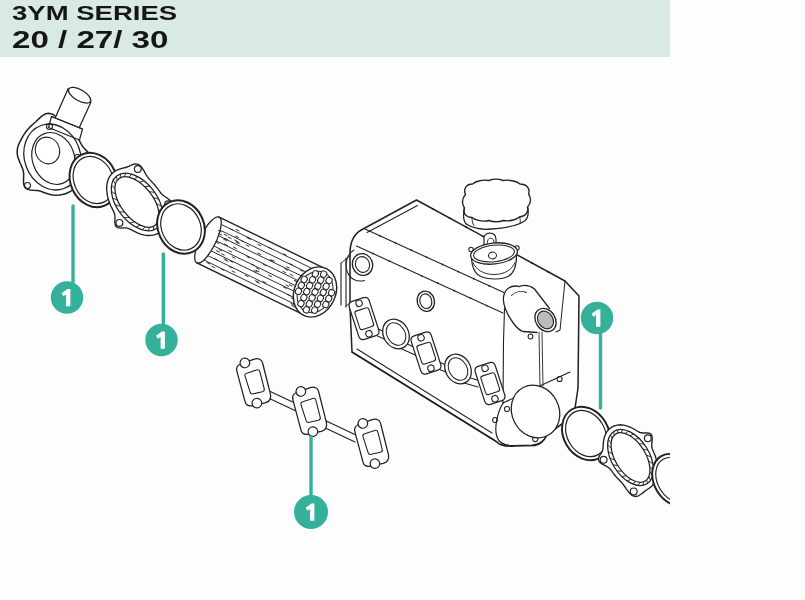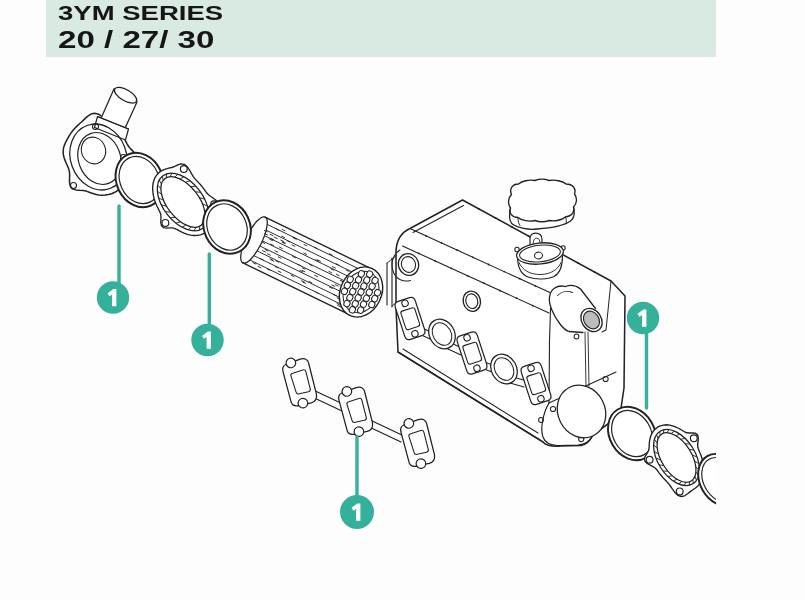--- a/index.html
+++ b/index.html
@@ -1,16 +1,16 @@
 <!DOCTYPE html>
 <html><head>
 <meta charset="utf-8">
 <style>
 html,body { margin:0; padding:0; background:#fdfdfd; }
-#wrap { width:670px; height:600px; overflow:hidden;padding-left:46px; }
+#wrap { width:670px; height:600px; overflow:hidden; }
 </style>
 </head>
 <body>
 <div id="wrap">
 <svg width="805" height="600" viewBox="0 0 805 600">
       <rect x="0" y="0" width="805" height="600" fill="#fdfdfd"></rect>
       <rect x="0" y="0" width="805" height="57" fill="#d8eae1"></rect>
       <text transform="scale(1.31 1)" x="9.2" y="20" font-family="Liberation Sans, sans-serif" font-weight="bold" font-size="21" fill="#161616">3YM SERIES</text>
       <text transform="scale(1.38 1)" x="8.7" y="48" font-family="Liberation Sans, sans-serif" font-weight="bold" font-size="24" fill="#161616">20 / 27/ 30</text>
       <path d="M 82.7,146.5 L 84.6,148.9 L 87.2,151.4 L 89.8,154.2 L 91.1,157.5 L 90.4,160.8 L 88.4,163.8 L 86.4,166.6 L 84.9,169.3 L 83.9,172.1 L 82.9,175.1 L 81.8,178.0 L 80.3,180.8 L 78.6,183.6 L 76.6,186.2 L 74.2,188.5 L 71.6,190.6 L 68.7,192.3 L 65.7,193.7 L 62.4,194.6 L 59.1,195.1 L 55.8,195.2 L 52.5,194.9 L 49.3,194.3 L 46.2,193.3 L 43.2,192.2 L 40.3,191.1 L 37.2,190.4 L 33.6,190.2 L 29.8,189.9 L 26.3,188.7 L 24.1,185.9 L 23.5,181.9 L 23.6,177.7 L 23.7,174.1 L 23.3,171.1 L 22.5,168.4 L 21.4,165.8 L 20.2,163.2 L 19.1,160.4 L 18.0,157.5 L 17.3,154.4 L 17.2,151.3 L 17.5,148.1 L 18.4,145.1 L 19.7,142.2 L 21.2,139.4 L 22.7,136.7 L 24.4,133.9 L 26.3,131.3 L 28.4,128.8 L 30.7,126.4 L 33.2,124.0 L 35.8,121.7 L 38.5,119.1 L 41.5,116.4 L 44.9,114.1 L 48.6,113.3 L 52.5,114.2 L 56.1,116.6 L 59.2,119.4 L 62.0,121.9 L 64.6,124.1 L 67.1,126.1 L 69.5,128.1 L 71.6,130.2 L 73.6,132.3 L 75.5,134.5 L 77.1,136.8 L 78.6,139.2 L 79.9,141.7 L 81.2,144.1 Z" fill="#fff" stroke="#222222" stroke-width="1.53" stroke-linejoin="round" stroke-linecap="round"></path>

